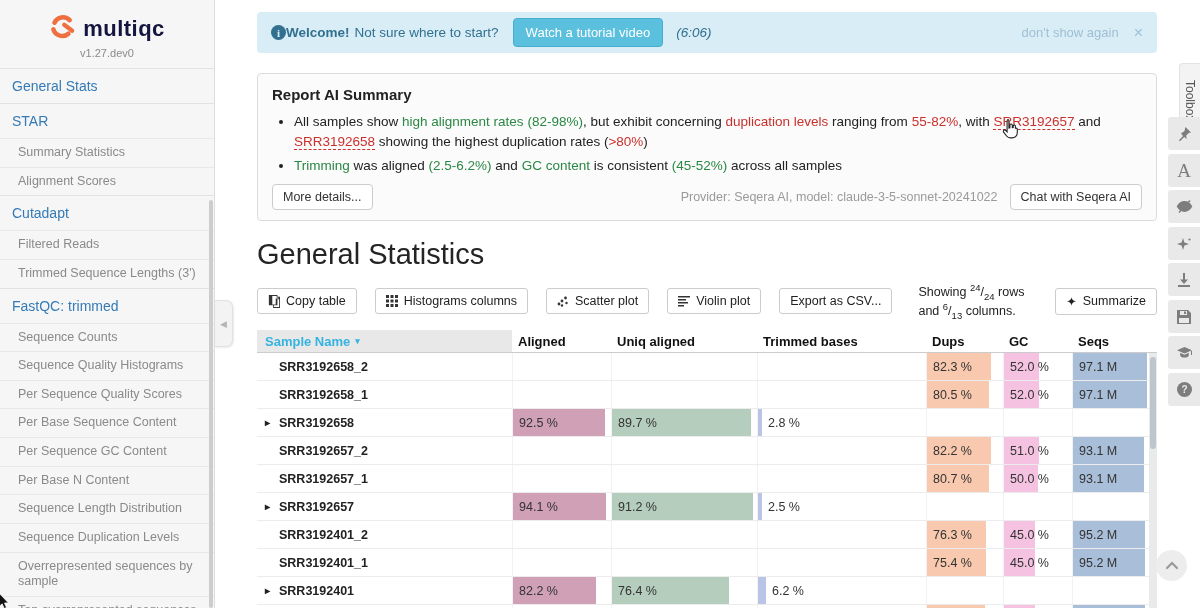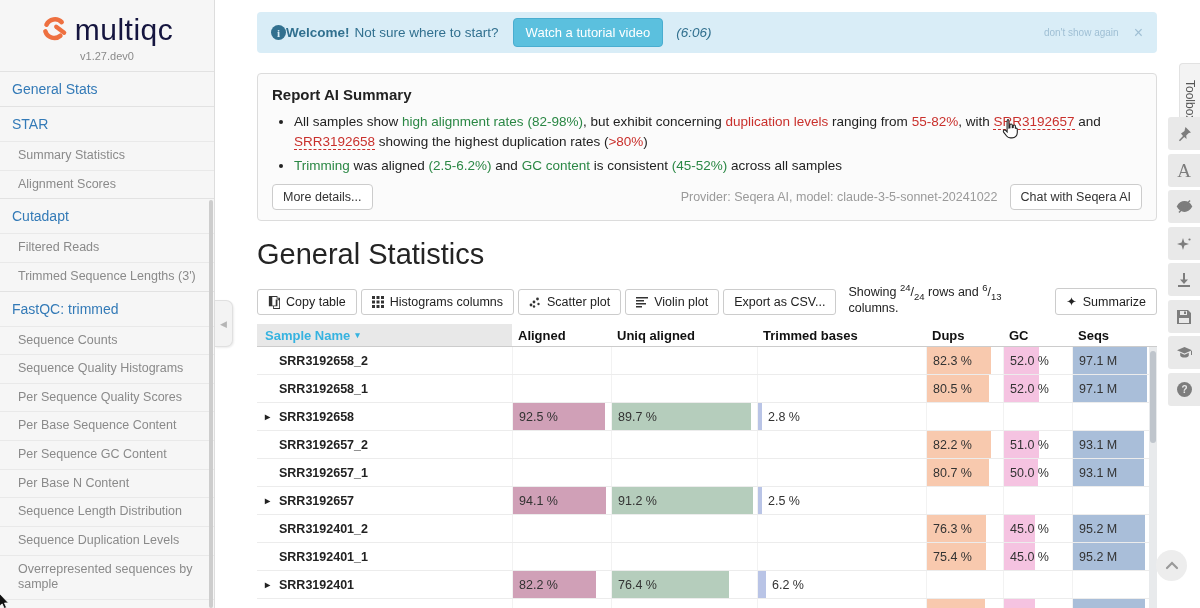--- a/index.html
+++ b/index.html
@@ -4,21 +4,21 @@
 <style>
   * { box-sizing: border-box; margin: 0; padding: 0; }
   html,body { width:1200px; height:608px; overflow:hidden; background:#fff;
     font-family:"Liberation Sans", sans-serif; position:relative; }
 
   
   .sidebar { position:absolute; left:0; top:0; width:215px; height:608px;
     background:#f6f6f6; border-right:1px solid #ddd; overflow:hidden; }
   .logo-block { padding:13px 0 9px; text-align:center; }
   .logo-line { display:flex; align-items:center; justify-content:center; gap:7px; }
-  .logo-text { font-size:30px; font-weight:normal; color:#15153f; letter-spacing:.5px; }
+  .logo-text { font-size:22px; font-weight:bold; color:#15153f; letter-spacing:.5px; }
   .version { font-size:11px; color:#8a8a8a; margin-top:3px; }
   .nav-section { color:#337ab7; font-size:14px; padding:9px 10px 9px 12px;
     border-top:1px solid #e2e2e2; cursor:pointer; }
   .nav-sub { color:#8a8a8a; font-size:12.5px; padding:6px 14px 6px 18px;
     border-top:1px solid #e9e9e9; cursor:pointer; line-height:1.25; }
   .side-scroll { position:absolute; left:209px; top:200px; width:4px; height:408px;
     background:#cdcdcd; border-radius:2px; }
   .collapse-handle { position:absolute; left:215px; top:300px; width:18px; height:47px;
     background:#f3f3f3; border:1px solid #e0e0e0; border-left:none;
     border-radius:0 7px 7px 0; display:flex; align-items:center; justify-content:center;
@@ -31,39 +31,39 @@
     display:flex; align-items:center; padding:0 14px; color:#31708f; font-size:13.5px; }
   .info-ic { width:15px; height:15px; border-radius:50%; background:#31708f; color:#d9edf7;
     font-size:11px; font-weight:bold; display:flex; align-items:center; justify-content:center;
     font-family:"Liberation Serif", serif; flex:0 0 auto; }
   .banner b { }
   .banner .btxt { margin-left:5px; }
   .tutorial-btn { margin-left:14px; background:#5bc0de; border:1px solid #49add0; color:#fff;
     font-size:13px; padding:6px 12px; border-radius:4px; cursor:pointer; }
   .duration { font-style:italic; margin-left:13px; }
   .spacer { flex:1; }
-  .dismiss { color:#9fbfd4; font-size:10px; cursor:pointer; }
+  .dismiss { color:#9fbfd4; font-size:13px; cursor:pointer; }
   .close-x { color:#9fbfd4; font-size:16px; margin-left:15px; cursor:pointer; }
 
   .ai-box { margin-top:20px; border:1px solid #dcdcdc; border-radius:4px; background:#fbfbfb;
     padding:12px 14px 10px; }
   .ai-title { font-size:15px; font-weight:bold; color:#222; margin-bottom:9px; }
   .ai-box ul { margin:0 0 0 6px; padding-left:16px; color:#222; font-size:13.5px; line-height:1.5; }
   .ai-box li { margin-bottom:3px; }
   .seg-green { color:#2a8744; }
   .seg-red { color:#c9302c; }
   .seg-link { color:#c9302c; border-bottom:1px dashed #c9302c; cursor:pointer; }
   .ai-footer { display:flex; align-items:center; margin-top:8px; }
   .sm-btn { border:1px solid #ccc; background:#fff; border-radius:4px; padding:5px 10px;
     font-size:12.5px; color:#333; cursor:pointer; font-family:inherit; }
   .provider { color:#9a9a9a; font-size:12.5px; margin-right:12px; }
 
   .gs-title { font-size:29px; font-weight:500; color:#242424; margin:17px 0 11px; }
 
-  .gs-toolbar { display:flex; align-items:flex-end; gap:4px; }
+  .gs-toolbar { display:flex; align-items:center; gap:18px; }
   .tb-btn { display:flex; align-items:center; gap:6px; border:1px solid #ccc; background:#fff;
     border-radius:3px; padding:5px 10px; font-size:12.5px; color:#222; cursor:pointer;
     font-family:inherit; white-space:nowrap; }
   .tb-btn svg { flex:0 0 auto; }
   .showing { font-size:12.5px; color:#222; margin-left:8px; }
   .showing sup, .showing sub { font-size:9.5px; }
   .summarize { margin-left:auto; }
 
   
   .gtable { margin-top:9px; position:relative; width:900px; }

